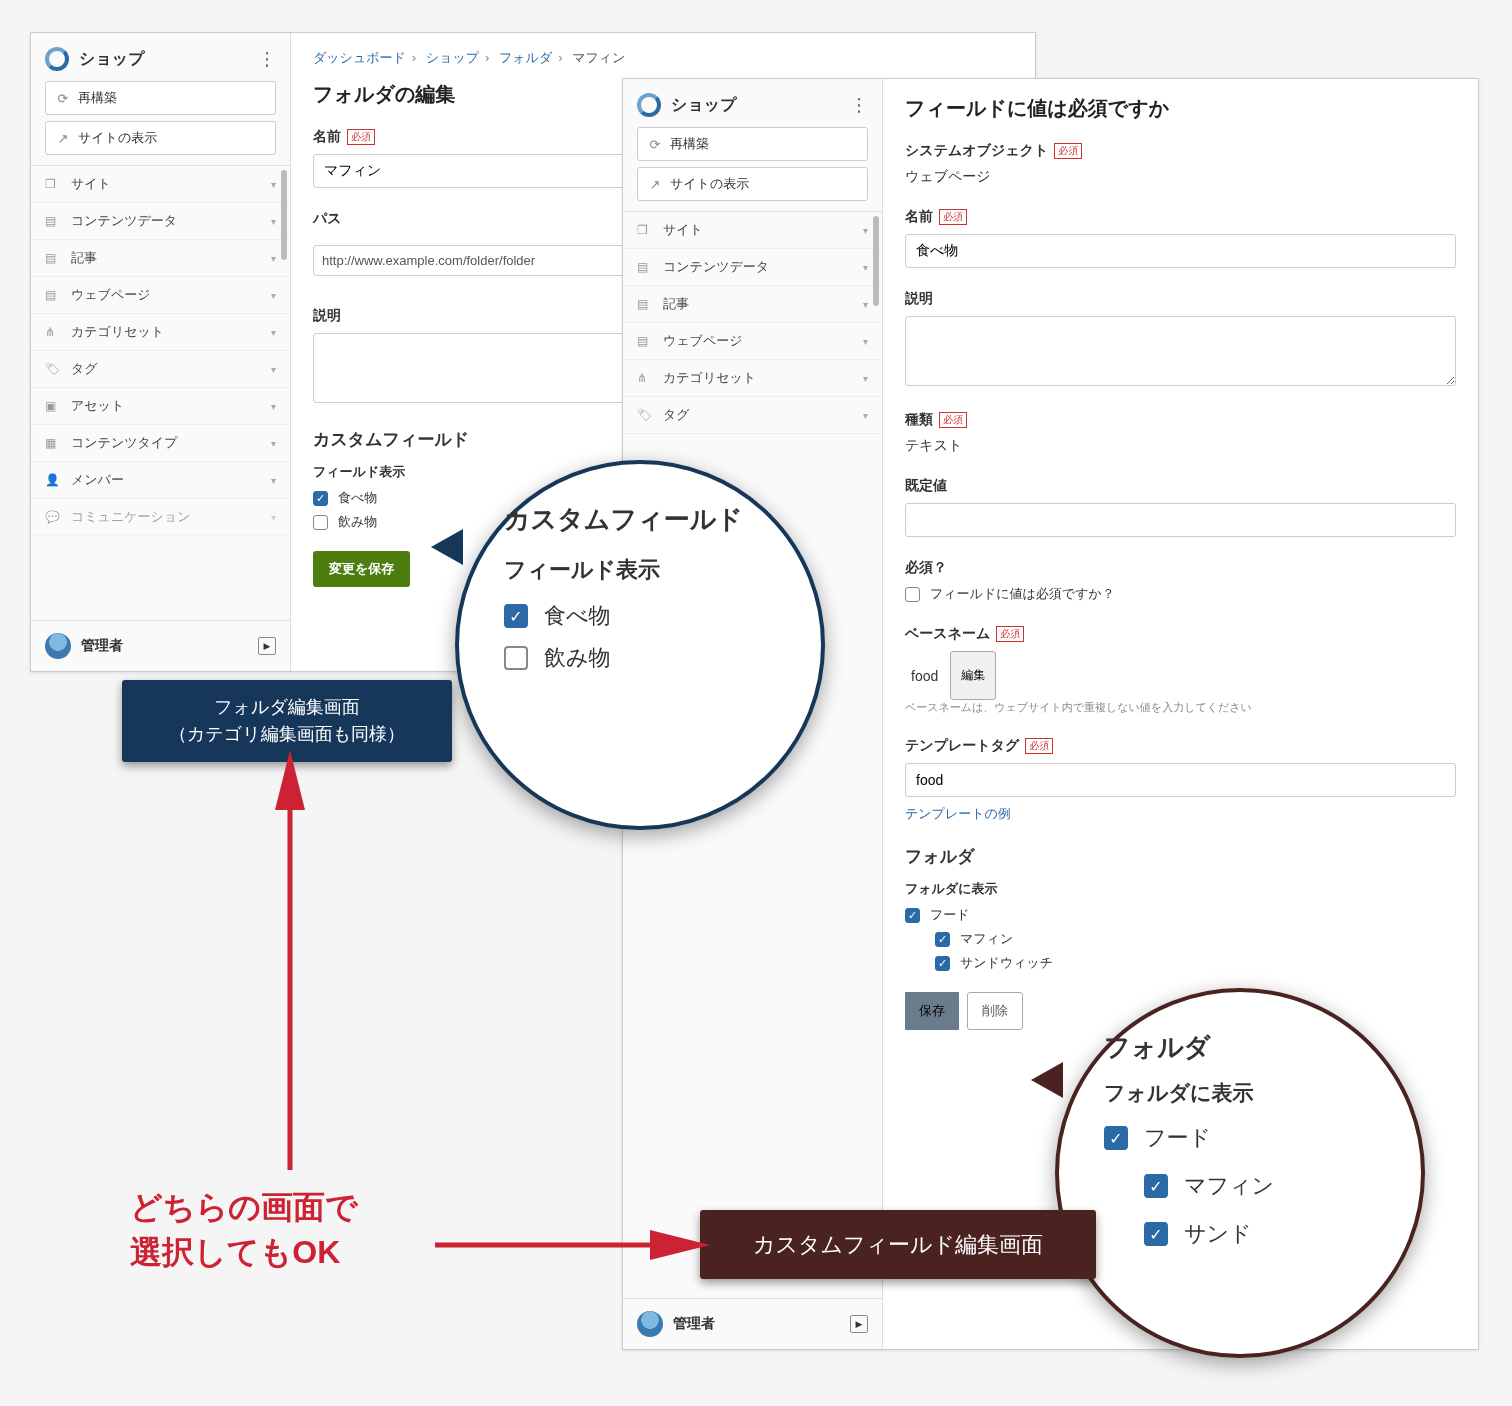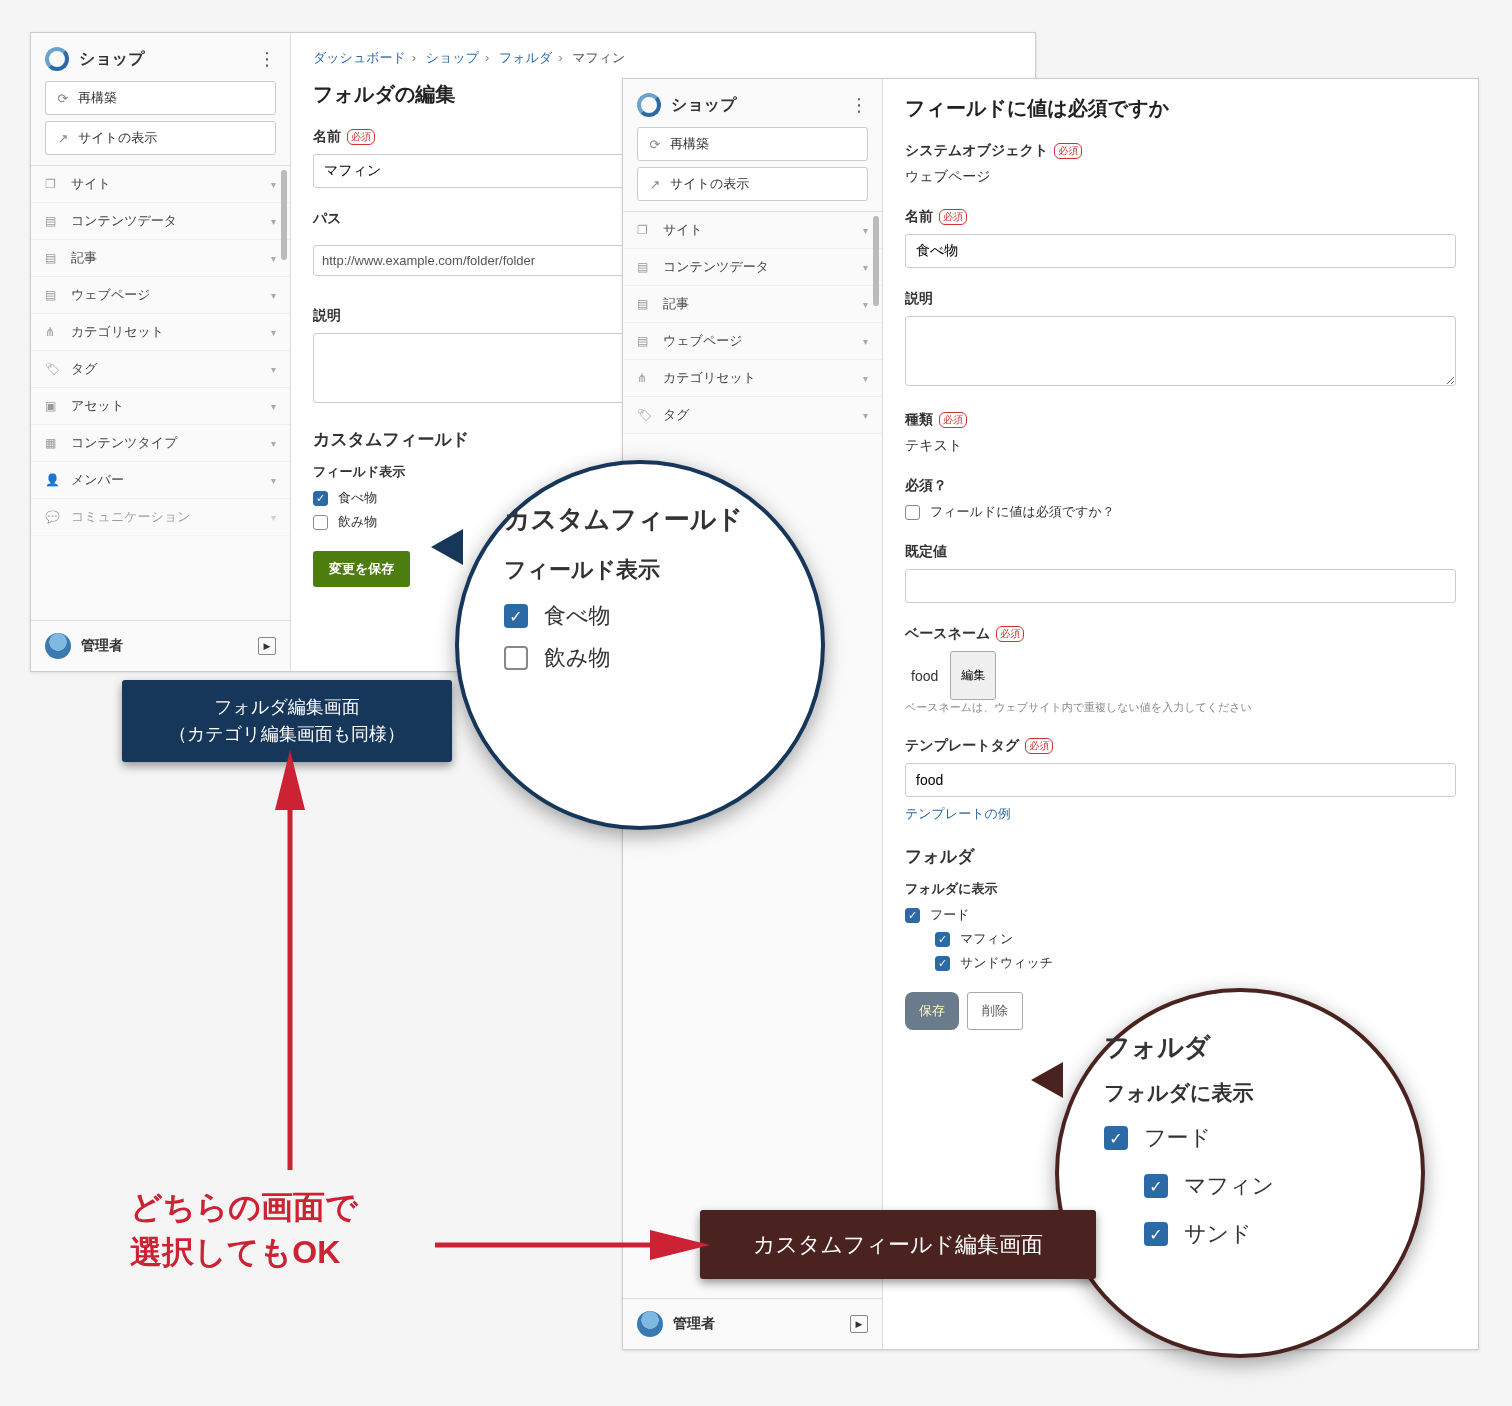--- a/index.html
+++ b/index.html
@@ -31,39 +31,39 @@
 .sb-footer .play { margin-left: auto; border: 1px solid #888; border-radius: 2px; width: 18px; height: 18px; display: flex; align-items: center; justify-content: center; font-size: 9px; cursor:pointer; }
 
 .main { flex: 1; padding: 16px 22px; overflow: auto; }
 .breadcrumb { font-size: 13px; color: #2b6aa6; margin-bottom: 14px; }
 .breadcrumb .sep { color: #888; margin: 0 6px; }
 .breadcrumb .cur { color: #555; }
 h2.page-title { font-size: 20px; font-weight: 700; color: #222; margin-bottom: 20px; }
 
 .field { margin-bottom: 22px; }
 .field-label { font-size: 14px; font-weight: 700; margin-bottom: 8px; display: flex; align-items: center; gap: 6px; }
-.req { border: 1px solid #c33; color: #c33; font-size: 10px; padding: 0 3px; border-radius: 6px; font-weight:400;}
+.req { border: 1px solid #c33; color: #c33; font-size: 10px; padding: 0 3px; border-radius: 0; font-weight:400;}
 .text-input { width: 100%; border: 1px solid #ccc; border-radius: 3px; padding: 8px 10px; font-size: 14px; background: #fff; }
 .textarea { width: 100%; border: 1px solid #ccc; border-radius: 3px; padding: 8px; height: 70px; resize: vertical; background:#fff; }
 .path-row { display: flex; gap: 6px; align-items: center; }
 .path-txt { flex: 1; font-size: 13px; color: #555; border:1px solid #ccc; padding:7px 8px; border-radius:3px; background:#fff; white-space:nowrap; overflow:hidden;}
 .small-btn { border: 1px solid #aaa; background: #f0f0f0; border-radius: 3px; padding: 15px 10px; font-size: 12px; cursor: pointer; }
 
 .sub-label { font-size: 13px; font-weight: 700; margin-bottom: 8px; }
 .chk-row { display: flex; align-items: center; gap: 10px; font-size: 13px; margin-bottom: 6px; }
 .chk { width: 15px; height: 15px; border: 1.5px solid #888; border-radius: 3px; display: inline-flex; align-items: center; justify-content: center; background: #fff; cursor: pointer; flex-shrink:0;}
 .chk.on { background: #2b6aa6; border-color: #2b6aa6; color: #fff; font-size: 11px; }
 .chk.on::after { content: "✓"; }
 
 .static-val { font-size: 14px; color: #333; }
 .help { font-size: 11px; color: #888; margin-top: 0; }
 .link { color: #2b6aa6; font-size: 13px; margin-top: 18px; }
 
 .btn-primary { background: #4d7c0f; color: #fff; border: none; border-radius: 3px; padding: 9px 16px; font-size: 13px; font-weight: 600; cursor: pointer; }
-.btn-secondary { background: #6a7b8c; color: #fef9c3; border: none; border-radius: 8px; padding: 9px 14px; font-size: 13px; cursor: pointer; }
+.btn-secondary { background: #6a7b8c; color: #000000; border: none; border-radius: 1px; padding: 9px 14px; font-size: 13px; cursor: pointer; }
 .btn-danger-o { background: #fff; border: 1px solid #aaa; color:#555; border-radius: 3px; padding: 9px 14px; font-size: 13px; cursor: pointer; }
 .btn-row { display: flex; gap: 8px; margin-top: 20px; }
 
 .folder-tree .chk-row.indent1 { margin-left: 30px; }
 
 
 .bubble { position: absolute; border-radius: 50%; background: #fff; border: 4px solid #16375a; box-shadow: 0 6px 20px rgba(0,0,0,0.35); padding: 0; display:flex; flex-direction:column; }
 .bubble-inner { padding: 38px 45px 0; }
 .bubble1 { left: 455px; top: 460px; width: 370px; height: 370px; }
 .bubble1 .t1 { font-size: 26px; font-weight: 700; margin-bottom: 18px; white-space:nowrap;}
@@ -309,33 +309,33 @@
     <div class="field">
       <div class="field-label">
           <span>種類</span>
           <span class="req">必須</span>
         </div>
       <div class="static-val">テキスト</div>
     </div>
 
     <div class="field">
       <div class="field-label">
+          <span>既定値</span>
+        </div>
+      <input class="text-input" style="">
+    </div>
+
+    <div class="field">
+      <div class="field-label">
           <span>必須？</span>
         </div>
       <div class="chk-row">
           <span class="chk"></span>
           <span>フィールドに値は必須ですか？</span>
         </div>
-    </div>
-
-    <div class="field">
-      <div class="field-label">
-          <span>既定値</span>
-        </div>
-      <input class="text-input" style="">
     </div>
 
     <div class="field">
       <div class="field-label">
           <span>ベースネーム</span>
           <span class="req">必須</span>
         </div>
       <div class="path-row">
         <span class="static-val" style="padding:0 6px">food</span>
         <button class="small-btn">編集</button>

